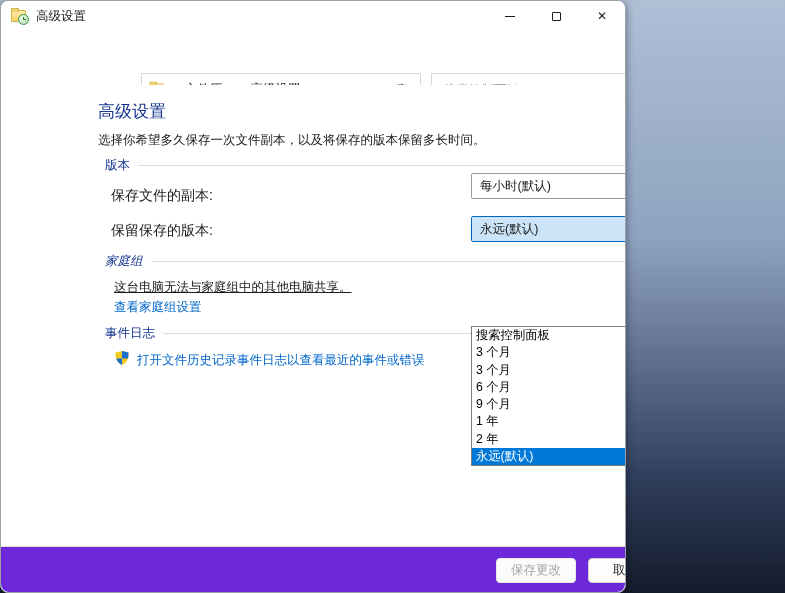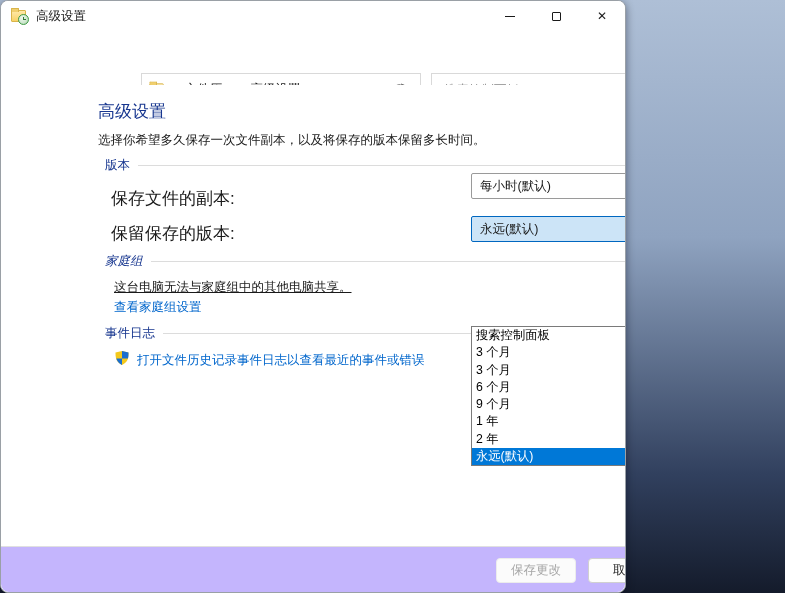--- a/index.html
+++ b/index.html
@@ -43,34 +43,34 @@
   .searchbox input { border:none; outline:none; flex:1; height:100%; padding:0 10px 0 12px; font-size:12.5px; font-family:inherit; color:#1a1a1a; background:transparent; }
   .searchbox input::placeholder { color:#8a8a8a; }
   .search-glass { margin-right:12px; flex:0 0 auto; }
   
   .content { position:absolute; left:0; top:84px; width:785px; height:463px; background:#fff; }
   .page-heading { position:absolute; left:97px; top:15px; font-size:17px; color:#17368f; }
   .page-desc { position:absolute; left:97px; top:47px; font-size:12.5px; color:#1a1a1a; }
   .section-hdr { position:absolute; left:104px; width:568px; display:flex; align-items:center; }
   .section-hdr .sec-title { font-size:12.5px; color:#17368f; white-space:nowrap; }
   .section-hdr .sec-line { flex:1; height:1px; background:#dcdcdc; margin-left:8px; }
-  .field-label { position:absolute; left:110px; font-size:17px; color:#1a1a1a; }
+  .field-label { position:absolute; left:110px; font-size:14px; color:#1a1a1a; }
   .combo { position:absolute; left:470px; width:198px; height:26px; border:1px solid #9a9a9a; border-radius:2px; background:#fff; display:flex; align-items:center; font-size:12.5px; color:#1a1a1a; }
   .combo .combo-text { padding-left:8px; flex:1; }
   .combo .combo-arrow { margin-right:9px; }
   .combo.open { background:#cce4f7; border-color:#0067c0; }
   .body-text { position:absolute; left:113px; font-size:12.5px; color:#1a1a1a; }
   .link { position:absolute; font-size:12.5px; color:#0066cc; cursor:pointer; }
   .shield { position:absolute; left:113px; width:16px; height:16px; }
   
   .droplist { position:absolute; left:470px; top:241px; width:198px; background:#fff; border:1px solid #7a7a7a; z-index:20; }
   .droplist .opt { height:17.3px; line-height:17.3px; padding-left:4px; font-size:12.3px; color:#000; white-space:nowrap; }
   .droplist .opt.selected { background:#0078d7; color:#fff; }
   
-  .footer { position:absolute; left:0; bottom:0; width:100%; height:46px; background:#c4b5fd; border-top:1px solid #e0e0e0; border-radius:0 0 8px 8px; }
+  .footer { position:absolute; left:0; bottom:0; width:100%; height:46px; background:#6d28d9; border-top:1px solid #e0e0e0; border-radius:0 0 8px 8px; }
   .btn { position:absolute; top:11px; height:25px; font-size:12.5px; font-family:inherit; border-radius:4px; display:flex; align-items:center; justify-content:center; }
   .btn-save { left:495px; width:80px; background:#fbfbfb; border:1px solid #ececec; color:#a6a6a6; }
   .btn-cancel { left:587px; width:75px; background:#fdfdfd; border:1px solid #d0d0d0; color:#1a1a1a; cursor:pointer; }
 </style>
 </head>
 <body>
 
 <div id="window">
 
   <div class="titlebar">

